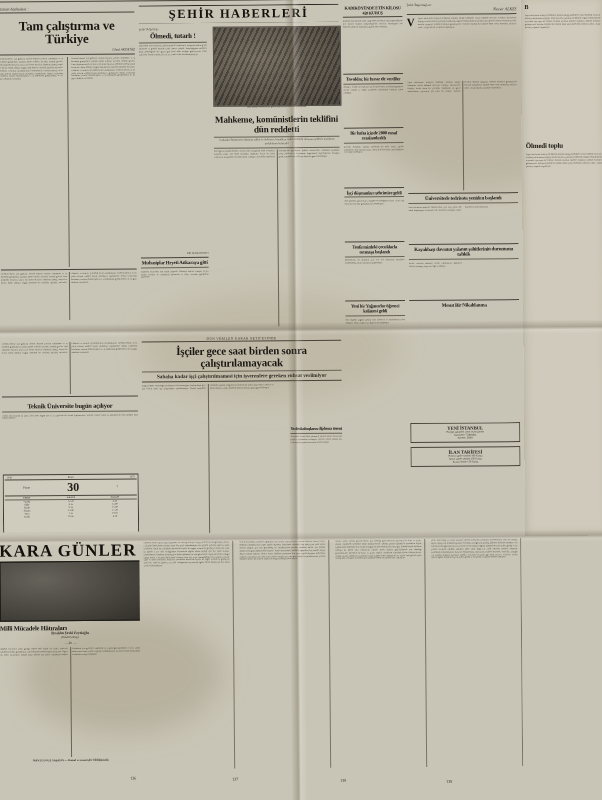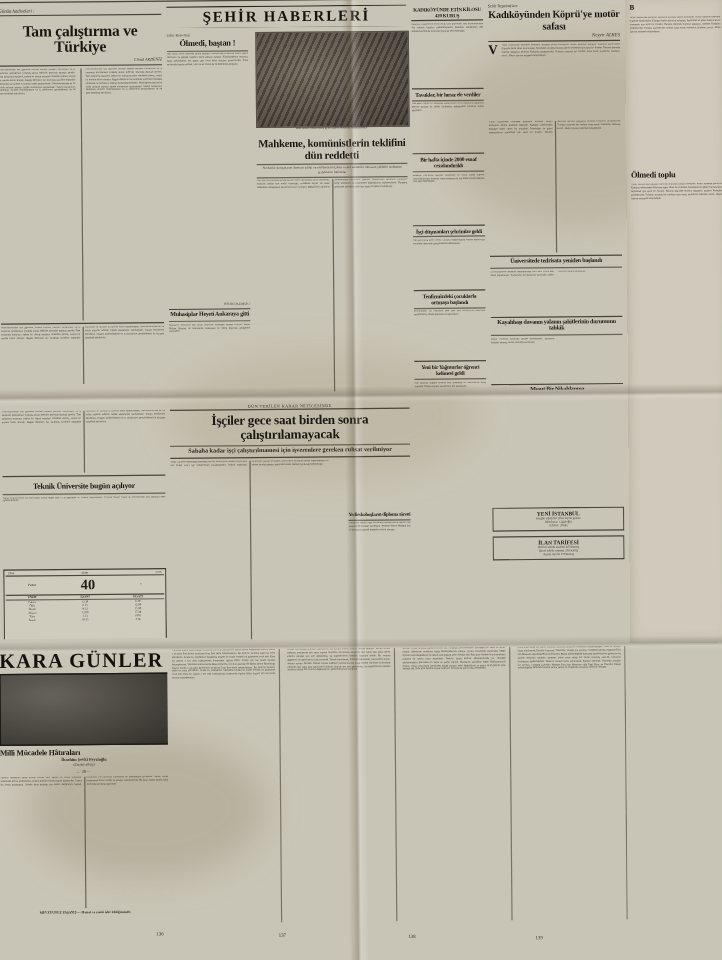--- a/index.html
+++ b/index.html
@@ -212,21 +212,21 @@
       </div>
 
       <div class="cal-box" style="margin-top:4px;width:100%;height:72px;padding:1px;">
         <div style="display:flex;justify-content:space-between;font-size:2.6px;padding:0 2px;">
           <span>1946</span>
           <span>Ekim</span>
           <span>1375</span>
         </div>
         <div style="display:flex;align-items:center;justify-content:space-around;border-top:0.5px solid #4a443a;border-bottom:0.5px solid #4a443a;">
           <span style="font-size:3px;">Pazar</span>
-          <span style="font-size:12px;font-weight:bold;color:#201d18;">40</span>
+          <span style="font-size:12px;font-weight:bold;color:#201d18;">30</span>
           <span style="font-size:3px;">7</span>
         </div>
         <div style="display:flex;font-size:2.4px;font-weight:bold;border-bottom:0.4px solid #6a6356;">
           <span style="flex:1;">VAKIT</span>
           <span style="flex:1;">EZANİ</span>
           <span style="flex:1;">VASATİ</span>
         </div>
         <div id="prayer-rows" style="font-size:2.4px;">
             <div style="display: flex;">
               <span style="flex: 1 1 0%;">Güneş</span>
@@ -261,21 +261,21 @@
           </div>
       </div>
     </div>
 
     <div class="col" style="left:152px;top:12px;width:200px;height:18px;">
       <div class="masthead" style="font-size:12.5px;letter-spacing:1.5px;border-top:1.2px solid #2a251f;border-bottom:1.2px solid #2a251f;padding:1px 0;">ŞEHİR HABERLERİ</div>
     </div>
 
     <div class="col" style="left:152px;top:34px;width:68px;height:300px;">
       <div class="kicker" style="font-size:3.2px;text-align:left;">Şehir Röportajı</div>
-      <div class="hdr" style="font-size:7px;line-height:8px;margin-top:1px;">Ölmedi, baştan !</div>
+      <div class="hdr" style="font-size:7px;line-height:8px;margin-top:1px;">Ölmedi, tutarlı !</div>
       <div class="rule-thin"></div>
       <div class="body-text" style="height:208px;">Dün sabah erken saatlerde şehrin muhtelif semtlerinde dolaşarak halkın geçim sıkıntısını ve günlük hayatını tesbit etmeye çalıştık. Karşılaştığımız manzara, hayat pahalılığının her geçen gün biraz daha arttığını gösteriyordu. Pazar yerlerinde fiyatlar yüksek, alıcı ise az. Esnaf da bu durumdan şikayetçi.</div>
       <div style="font-size:2.6px;text-align:right;color:#3a342b;">BİR İKİ İKLİMLİCİ</div>
       <div class="rule"></div>
       <div class="hdr" style="font-size:5px;line-height:5.6px;margin-top:2px;">Muhasiplar Heyeti Ankaraya gitti</div>
       <div class="rule-thin"></div>
       <div class="body-text" style="height:52px;">Muhasebe heyetimiz dün sabah ekspresle Ankaraya hareket etmiştir. Heyet, Maliye Vekaleti ile temaslarda bulunacak ve bütçe üzerinde görüşmeler yapacaktır.</div>
     </div>
 
     <div class="photo" style="position:absolute;left:226px;top:34px;width:126px;height:78px;"></div>
@@ -323,21 +323,20 @@
             <div class="rule"></div>
             <div class="hdr" style="font-size:4.6px;line-height:5.2px;margin-top:2px;">Yeni bir Yağmurlar öğrenci kelimesi geldi</div>
             <div class="rule-thin"></div>
             <div class="body-text" style="height:40px;">Dün akşamki yağmur şehirde bazı semtlerde su baskınlarına sebep olmuştur. İtfaiye ekipleri su tahliyesi için çalışmıştır.</div>
           </div>
         </div>
     </div>
 
     <div class="col" style="left:420px;top:12px;width:110px;height:322px;">
       <div style="font-size:3.4px;color:#3a342b;">Şehir Reportajları:</div>
-      <div class="hdr" style="font-size:8.5px;line-height:9.5px;margin-top:1px;">Kadıköyünden Köprü'ye motör safası</div>
       <div class="byline" style="font-size:4px;">Neyyir ALKES</div>
       <div class="rule"></div>
       <div style="display:flex;gap:3px;">
         <div style="width:8px;font-size:11px;font-weight:bold;line-height:10px;color:#1a1713;">V</div>
         <div class="body-text" style="flex:1;height:62px;">Vapur iskelesinde bekleyen kalabalık arasında sıkışıp kalmıştım. Motör kalkmak üzereydi. Kadıköy iskelesinden Köprüye kadar süren bu yolculuk, İstanbulun en güzel manzaralarını seyretmek için eşsiz bir fırsattır. Denizin üzerinde martılar uçuşuyor, uzaktan Kızkulesi görünüyordu. Yolcular arasında her sınıftan insan vardı; memurlar, talebeler, esnaf... Hepsi işlerine yetişmek telaşındaydı.</div>
       </div>
       <div class="body-text" style="height:110px;margin-top:2px;column-count:2;column-gap:4px;column-rule:0.5px solid #6a6356;">Vapur iskelesinde bekleyen kalabalık arasında sıkışıp kalmıştım. Motör kalkmak üzereydi. Kadıköy iskelesinden Köprüye kadar süren bu yolculuk, İstanbulun en güzel manzaralarını seyretmek için eşsiz bir fırsattır. Denizin üzerinde martılar uçuşuyor, uzaktan Kızkulesi görünüyordu. Yolcular arasında her sınıftan insan vardı; memurlar, talebeler, esnaf... Hepsi işlerine yetişmek telaşındaydı.</div>
       <div id="rp-items">
           <div>
             <div class="rule"></div>

